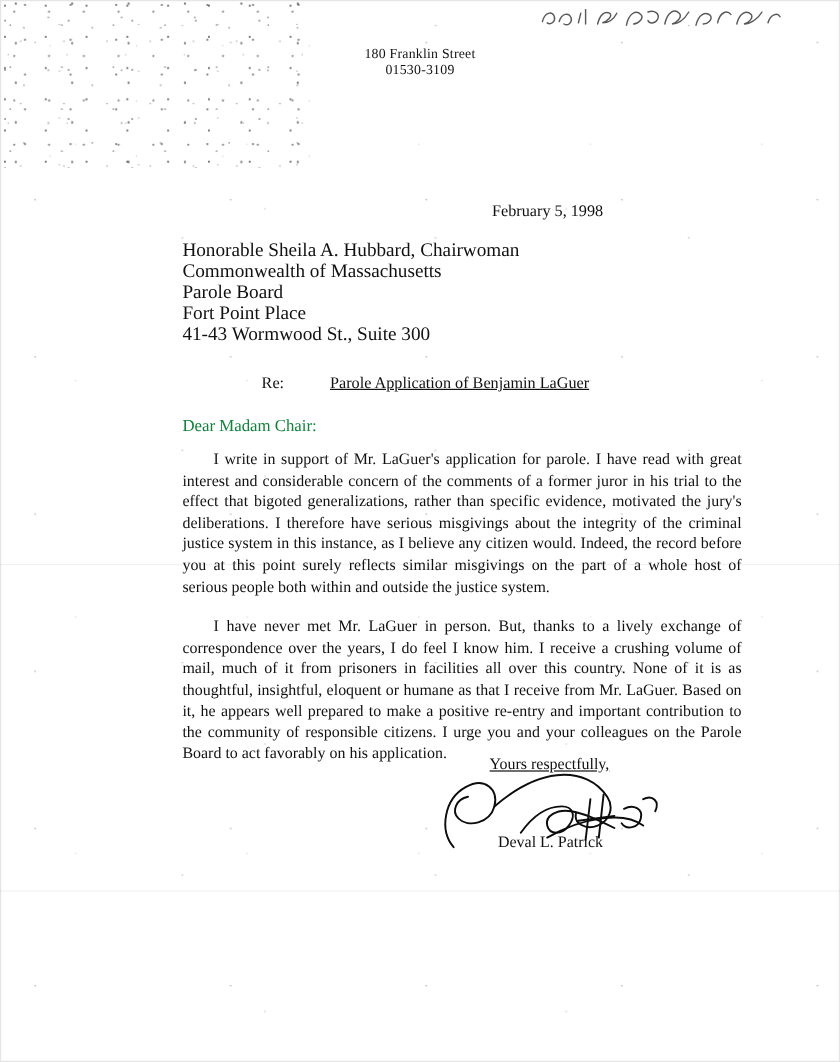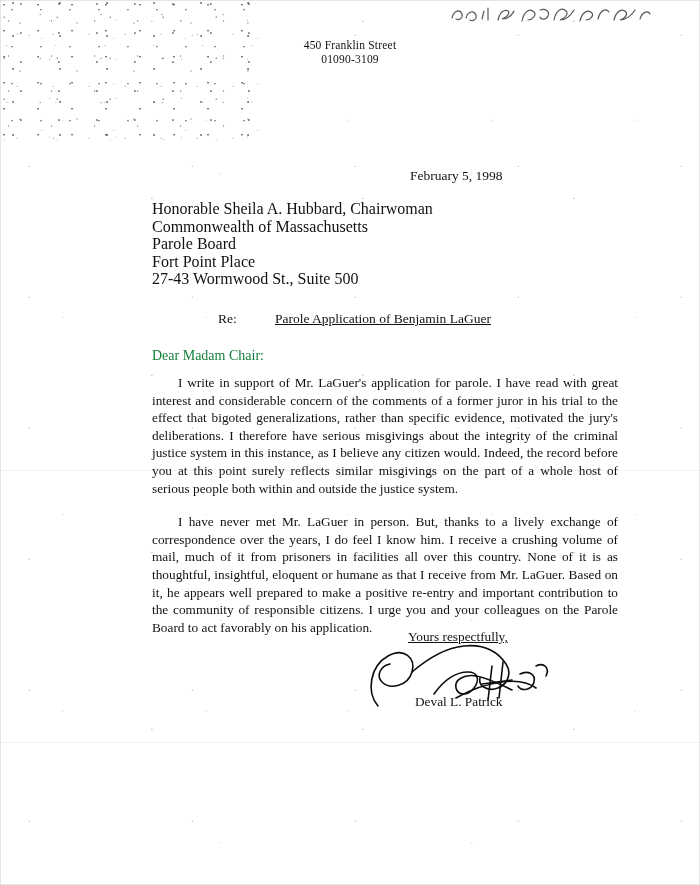--- a/index.html
+++ b/index.html
@@ -206,32 +206,32 @@
       <path d="M98,8 C104,6 108,10 106,14 C104,18 99,18 98,15"></path>
       <path d="M112,18 C114,8 120,5 124,9 C127,12 122,17 118,18 C124,18 129,13 132,8"></path>
       <path d="M138,19 C140,10 146,7 150,11 C152,14 148,18 144,18"></path>
       <path d="M156,17 C158,8 164,6 167,10"></path>
       <path d="M172,18 C174,9 180,6 184,10 C186,13 182,17 178,18 C184,18 190,13 193,8"></path>
       <path d="M198,17 C200,10 206,8 208,12"></path>
     </g>
   </svg>
 
   <div id="letterhead">
-    <span class="line">450 Franklin Street</span>
-    <span class="line">01090-3109</span>
+    <span class="line">180 Franklin Street</span>
+    <span class="line">01530-3109</span>
   </div>
 
   <div id="date-line">February 5, 1998</div>
 
   <div id="recipient-block">
     <span class="line">Honorable Sheila A. Hubbard, Chairwoman</span>
     <span class="line">Commonwealth of Massachusetts</span>
     <span class="line">Parole Board</span>
     <span class="line">Fort Point Place</span>
-    <span class="line">27-43 Wormwood St., Suite 500</span>
+    <span class="line">41-43 Wormwood St., Suite 300</span>
   </div>
 
   <div id="re-line">
     <span class="re-label">Re:</span><span class="re-subject">Parole Application of Benjamin LaGuer</span>
   </div>
 
   <div id="salutation">Dear Madam Chair:</div>
 
   <div id="body">
     <p>I write in support of Mr. LaGuer's application for parole.  I have read with great interest and considerable concern of the comments of a former juror in his trial to the effect that bigoted generalizations, rather than specific evidence, motivated the jury's deliberations.  I therefore have serious misgivings about the integrity of the criminal justice system in this instance, as I believe any citizen would.  Indeed, the record before you at this point surely reflects similar misgivings on the part of a whole host of serious people both within and outside the justice system.</p>

